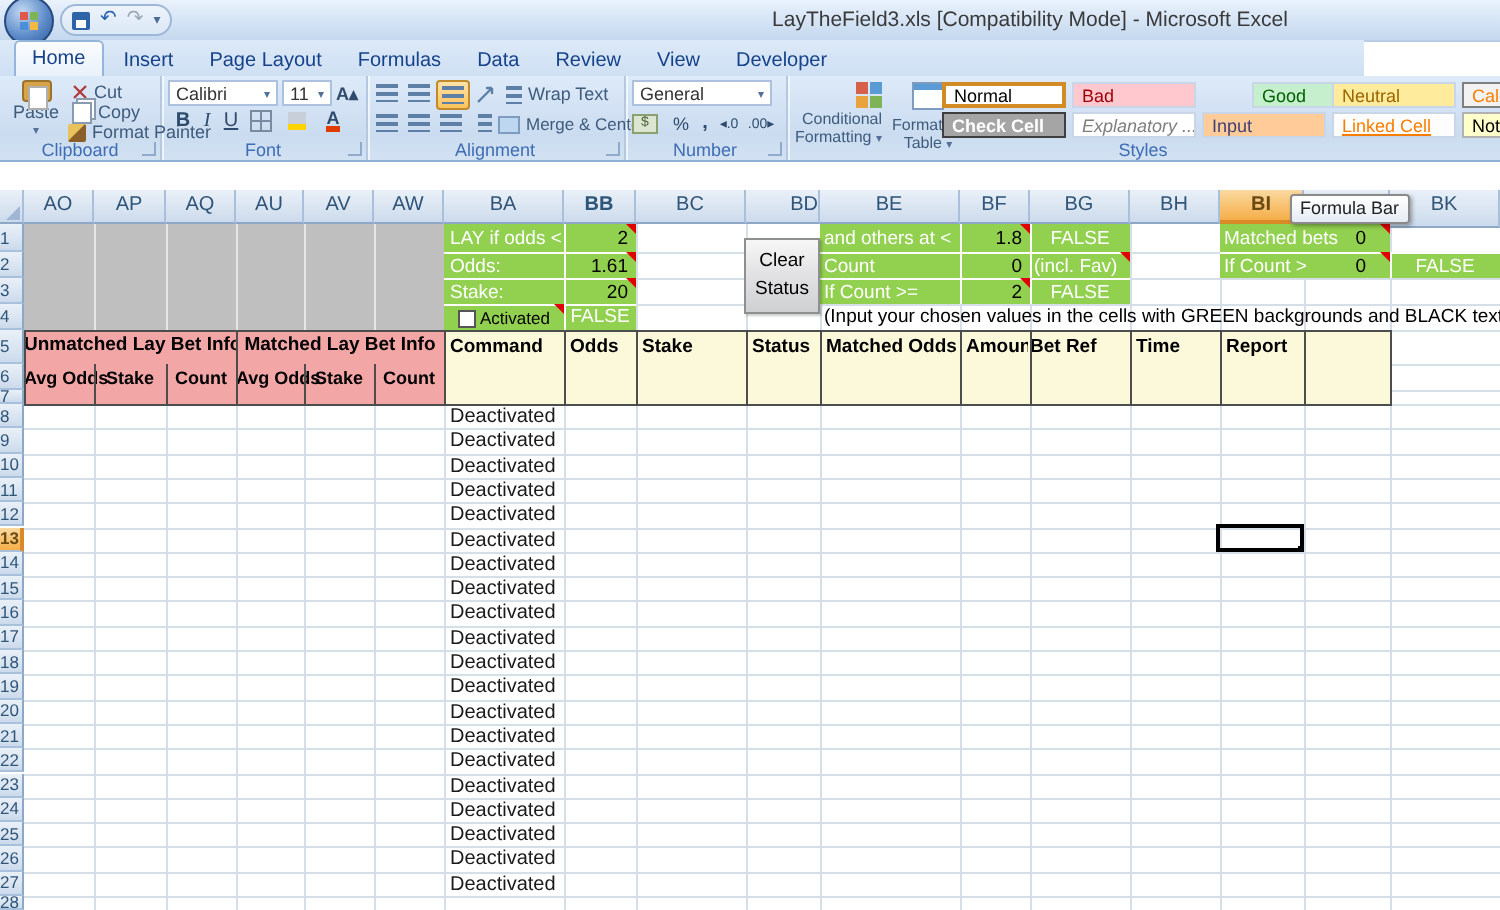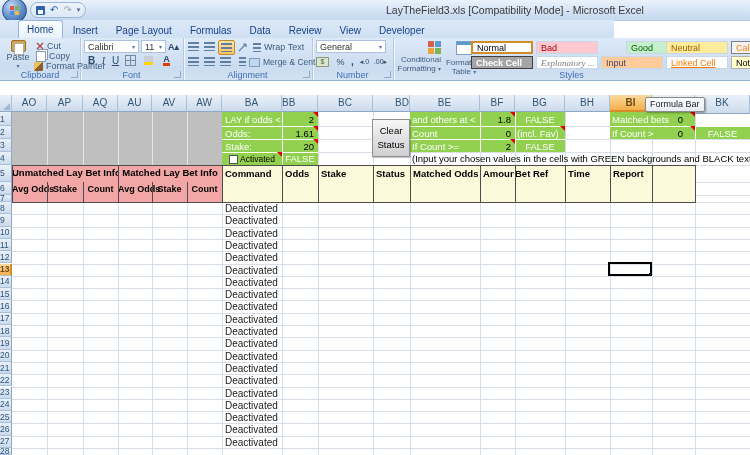--- a/index.html
+++ b/index.html
@@ -16,22 +16,22 @@
   .orbsq i{display:block;}
   .qat{left:30px;top:2px;height:14px;padding:0 5px;display:flex;align-items:center;gap:5px;
     background:rgba(255,255,255,.35);border:1px solid #9CB7D8;border-radius:8px;}
   .saveic{width:9px;height:9px;background:#2D64A8;border-radius:1px;position:relative;}
   .saveic:after{content:"";position:absolute;left:2px;bottom:1px;width:5px;height:4px;background:#fff;}
   .uarr{font-size:10px;line-height:10px;color:#2A62B0;}
   .rarr{font-size:10px;line-height:10px;color:#9AA7B8;}
   .qdrop{font-size:7px;color:#4A6B92;}
   .wtitle{left:290px;top:4px;width:450px;text-align:center;font-size:10.5px;color:#3A3A3A;white-space:nowrap;}
   
-  .tabstrip{left:0;top:20px;width:614px;height:18px;background:linear-gradient(#DCE9F8,#CFE0F3);
-    display:flex;align-items:flex-end;padding-left:18px;box-sizing:border-box;gap:2px;}
+  .tabstrip{left:0;top:20px;width:682px;height:18px;background:linear-gradient(#DCE9F8,#CFE0F3);
+    display:flex;align-items:flex-end;padding-left:7px;box-sizing:border-box;gap:2px;}
   .rtab{height:15px;padding:0 8px;font-size:10px;color:#15428B;display:flex;align-items:center;
     border-radius:3px 3px 0 0;white-space:nowrap;}
   .rtab.active{background:linear-gradient(#FBFDFF,#E9F1FA);border:1px solid #95B5DC;border-bottom:0;height:17px;}
   
   .ribbon{left:0;top:38px;width:750px;height:42px;
     background:linear-gradient(#DDEAF9,#CBDCF0 70%,#D2E2F3);border-bottom:1px solid #8FB0D6;}
   .rg{position:absolute;top:0;height:42px;border-right:1px solid #B5C8E0;box-shadow:1px 0 0 rgba(255,255,255,.65);}
   .glab{position:absolute;bottom:0;left:0;right:0;text-align:center;font-size:9px;color:#3E6DB5;}
   .dlg{position:absolute;right:2px;bottom:2px;width:6px;height:6px;
     border-right:1px solid #89A6C8;border-bottom:1px solid #89A6C8;opacity:.9;}
@@ -240,21 +240,21 @@
         <div>Format as</div>
         <div><span>Table</span> <span style="font-size:6px;color:#51719B">▾</span></div>
       </div>
       <div id="stylegal">
           <div class="stcell" style="left: 78px; top: 3px; background: rgb(255, 255, 255); color: rgb(0, 0, 0); border: 2px solid rgb(211, 139, 38); line-height: 11px;">Normal</div>
           <div class="stcell" style="left: 143px; top: 3px; background: rgb(255, 199, 206); color: rgb(156, 0, 6);">Bad</div>
           <div class="stcell" style="left: 208px; top: 3px; background: rgb(198, 239, 206); color: rgb(0, 97, 0); margin-left: 25px;">Good</div>
           <div class="stcell" style="left: 273px; top: 3px; background: rgb(255, 235, 156); color: rgb(156, 101, 0);">Neutral</div>
           <div class="stcell" style="left: 338px; top: 3px; background: rgb(242, 242, 242); color: rgb(250, 125, 0); border-color: rgb(127, 127, 127);">Calculation</div>
           <div class="stcell" style="left: 78px; top: 18px; background: rgb(165, 165, 165); color: rgb(255, 255, 255); border-color: rgb(63, 63, 63); font-weight: bold;">Check Cell</div>
-          <div class="stcell" style="left: 143px; top: 18px; background: rgb(255, 255, 255); color: rgb(127, 127, 127); font-style: italic; font-family: Liberation Serif, serif;">Explanatory ...</div>
+          <div class="stcell" style="left: 143px; top: 18px; background: rgb(255, 255, 255); color: rgb(127, 127, 127); font-style: italic;">Explanatory ...</div>
           <div class="stcell" style="left: 208px; top: 18px; background: rgb(255, 204, 153); color: rgb(63, 63, 118);">Input</div>
           <div class="stcell" style="left: 273px; top: 18px; background: rgb(253, 253, 253); color: rgb(250, 125, 0); text-decoration: underline;">Linked Cell</div>
           <div class="stcell" style="left: 338px; top: 18px; background: rgb(255, 255, 204); color: rgb(0, 0, 0); border-color: rgb(178, 178, 178);">Note</div>
         </div>
       <div class="glab">Styles</div>
     </div>
   </div>
 
 
   <div id="grid" class="abs">
@@ -419,21 +419,21 @@
       <div style="position: absolute; left: 0px; top: 0px; width: 12px; height: 17px; background: linear-gradient(rgb(233, 240, 248), rgb(217, 228, 241) 60%, rgb(203, 218, 236)); border-right: 1px solid rgb(169, 192, 220); border-bottom: 1px solid rgb(141, 168, 198); box-sizing: border-box; z-index: 10;">
         <span class="tri-corner"></span>
       </div>
       <div style="position: absolute; left: 12px; top: 0px; width: 35px; height: 17px; box-sizing: border-box; background: linear-gradient(rgb(233, 240, 248), rgb(217, 228, 241) 60%, rgb(203, 218, 236)); border-bottom: 1px solid rgb(141, 168, 198); color: rgb(47, 85, 121); border-right: 1px solid rgb(169, 192, 220); font-size: 10px; text-align: center; line-height: 16px; z-index: 10;">AO</div>
       <div style="position: absolute; left: 47px; top: 0px; width: 36px; height: 17px; box-sizing: border-box; background: linear-gradient(rgb(233, 240, 248), rgb(217, 228, 241) 60%, rgb(203, 218, 236)); border-bottom: 1px solid rgb(141, 168, 198); color: rgb(47, 85, 121); border-right: 1px solid rgb(169, 192, 220); font-size: 10px; text-align: center; line-height: 16px; z-index: 10;">AP</div>
       <div style="position: absolute; left: 83px; top: 0px; width: 35px; height: 17px; box-sizing: border-box; background: linear-gradient(rgb(233, 240, 248), rgb(217, 228, 241) 60%, rgb(203, 218, 236)); border-bottom: 1px solid rgb(141, 168, 198); color: rgb(47, 85, 121); border-right: 1px solid rgb(169, 192, 220); font-size: 10px; text-align: center; line-height: 16px; z-index: 10;">AQ</div>
       <div style="position: absolute; left: 118px; top: 0px; width: 34px; height: 17px; box-sizing: border-box; background: linear-gradient(rgb(233, 240, 248), rgb(217, 228, 241) 60%, rgb(203, 218, 236)); border-bottom: 1px solid rgb(141, 168, 198); color: rgb(47, 85, 121); border-right: 1px solid rgb(169, 192, 220); font-size: 10px; text-align: center; line-height: 16px; z-index: 10;">AU</div>
       <div style="position: absolute; left: 152px; top: 0px; width: 35px; height: 17px; box-sizing: border-box; background: linear-gradient(rgb(233, 240, 248), rgb(217, 228, 241) 60%, rgb(203, 218, 236)); border-bottom: 1px solid rgb(141, 168, 198); color: rgb(47, 85, 121); border-right: 1px solid rgb(169, 192, 220); font-size: 10px; text-align: center; line-height: 16px; z-index: 10;">AV</div>
       <div style="position: absolute; left: 187px; top: 0px; width: 35px; height: 17px; box-sizing: border-box; background: linear-gradient(rgb(233, 240, 248), rgb(217, 228, 241) 60%, rgb(203, 218, 236)); border-bottom: 1px solid rgb(141, 168, 198); color: rgb(47, 85, 121); border-right: 1px solid rgb(169, 192, 220); font-size: 10px; text-align: center; line-height: 16px; z-index: 10;">AW</div>
       <div style="position: absolute; left: 222px; top: 0px; width: 60px; height: 17px; box-sizing: border-box; background: linear-gradient(rgb(233, 240, 248), rgb(217, 228, 241) 60%, rgb(203, 218, 236)); border-bottom: 1px solid rgb(141, 168, 198); color: rgb(47, 85, 121); border-right: 1px solid rgb(169, 192, 220); font-size: 10px; text-align: center; line-height: 16px; z-index: 10;">BA</div>
-      <div style="position: absolute; left: 282px; top: 0px; width: 36px; height: 17px; box-sizing: border-box; background: linear-gradient(rgb(233, 240, 248), rgb(217, 228, 241) 60%, rgb(203, 218, 236)); border-bottom: 1px solid rgb(141, 168, 198); color: rgb(47, 85, 121); border-right: 1px solid rgb(169, 192, 220); font-size: 10px; line-height: 16px; z-index: 10;">BB</div>
+      <div style="position: absolute; left: 282px; top: 0px; width: 36px; height: 17px; box-sizing: border-box; background: linear-gradient(rgb(233, 240, 248), rgb(217, 228, 241) 60%, rgb(203, 218, 236)); border-bottom: 1px solid rgb(141, 168, 198); color: rgb(47, 85, 121); border-right: 1px solid rgb(169, 192, 220); font-size: 10px; text-align: center; line-height: 16px; z-index: 10; font-weight: bold;">BB</div>
       <div style="position: absolute; left: 318px; top: 0px; width: 55px; height: 17px; box-sizing: border-box; background: linear-gradient(rgb(233, 240, 248), rgb(217, 228, 241) 60%, rgb(203, 218, 236)); border-bottom: 1px solid rgb(141, 168, 198); color: rgb(47, 85, 121); border-right: 1px solid rgb(169, 192, 220); font-size: 10px; text-align: center; line-height: 16px; z-index: 10;">BC</div>
       <div style="position: absolute; left: 373px; top: 0px; width: 37px; height: 17px; box-sizing: border-box; background: linear-gradient(rgb(233, 240, 248), rgb(217, 228, 241) 60%, rgb(203, 218, 236)); border-bottom: 1px solid rgb(141, 168, 198); color: rgb(47, 85, 121); border-right: 1px solid rgb(169, 192, 220); font-size: 10px; text-align: right; line-height: 16px; z-index: 10;">BD</div>
       <div style="position: absolute; left: 410px; top: 0px; width: 70px; height: 17px; box-sizing: border-box; background: linear-gradient(rgb(233, 240, 248), rgb(217, 228, 241) 60%, rgb(203, 218, 236)); border-bottom: 1px solid rgb(141, 168, 198); color: rgb(47, 85, 121); border-right: 1px solid rgb(169, 192, 220); font-size: 10px; text-align: center; line-height: 16px; z-index: 10;">BE</div>
       <div style="position: absolute; left: 480px; top: 0px; width: 35px; height: 17px; box-sizing: border-box; background: linear-gradient(rgb(233, 240, 248), rgb(217, 228, 241) 60%, rgb(203, 218, 236)); border-bottom: 1px solid rgb(141, 168, 198); color: rgb(47, 85, 121); border-right: 1px solid rgb(169, 192, 220); font-size: 10px; text-align: center; line-height: 16px; z-index: 10;">BF</div>
       <div style="position: absolute; left: 515px; top: 0px; width: 50px; height: 17px; box-sizing: border-box; background: linear-gradient(rgb(233, 240, 248), rgb(217, 228, 241) 60%, rgb(203, 218, 236)); border-bottom: 1px solid rgb(141, 168, 198); color: rgb(47, 85, 121); border-right: 1px solid rgb(169, 192, 220); font-size: 10px; text-align: center; line-height: 16px; z-index: 10;">BG</div>
       <div style="position: absolute; left: 565px; top: 0px; width: 45px; height: 17px; box-sizing: border-box; background: linear-gradient(rgb(233, 240, 248), rgb(217, 228, 241) 60%, rgb(203, 218, 236)); border-bottom: 1px solid rgb(141, 168, 198); color: rgb(47, 85, 121); border-right: 1px solid rgb(169, 192, 220); font-size: 10px; text-align: center; line-height: 16px; z-index: 10;">BH</div>
       <div style="position: absolute; left: 610px; top: 0px; width: 42px; height: 17px; box-sizing: border-box; background: linear-gradient(rgb(251, 217, 162), rgb(248, 196, 116) 50%, rgb(245, 174, 73)); border-bottom: 2px solid rgb(217, 139, 39); color: rgb(107, 74, 20); font-weight: bold; border-right: 1px solid rgb(169, 192, 220); font-size: 10px; text-align: center; line-height: 16px; z-index: 10;">BI</div>
       <div style="position: absolute; left: 652px; top: 0px; width: 43px; height: 17px; box-sizing: border-box; background: linear-gradient(rgb(233, 240, 248), rgb(217, 228, 241) 60%, rgb(203, 218, 236)); border-bottom: 1px solid rgb(141, 168, 198); color: rgb(47, 85, 121); border-right: 1px solid rgb(169, 192, 220); font-size: 10px; text-align: center; line-height: 16px; z-index: 10;">BJ</div>
       <div style="position: absolute; left: 695px; top: 0px; width: 55px; height: 19px; box-sizing: border-box; background: linear-gradient(rgb(233, 240, 248), rgb(217, 228, 241) 60%, rgb(203, 218, 236)); border-bottom: 1px solid rgb(141, 168, 198); color: rgb(47, 85, 121); border-right: 1px solid rgb(169, 192, 220); font-size: 10px; text-align: center; line-height: 16px; z-index: 10;">BK</div>
       <div style="position: absolute; left: 0px; top: 17px; width: 12px; height: 14px; box-sizing: border-box; background: linear-gradient(rgb(233, 240, 248), rgb(217, 228, 241) 60%, rgb(203, 218, 236)); border-right: 1px solid rgb(141, 168, 198); color: rgb(47, 85, 121); border-bottom: 1px solid rgb(169, 192, 220); font-size: 8.5px; display: flex; align-items: center; justify-content: flex-end; overflow: hidden; direction: rtl; padding-right: 1px; z-index: 10;">1</div>

